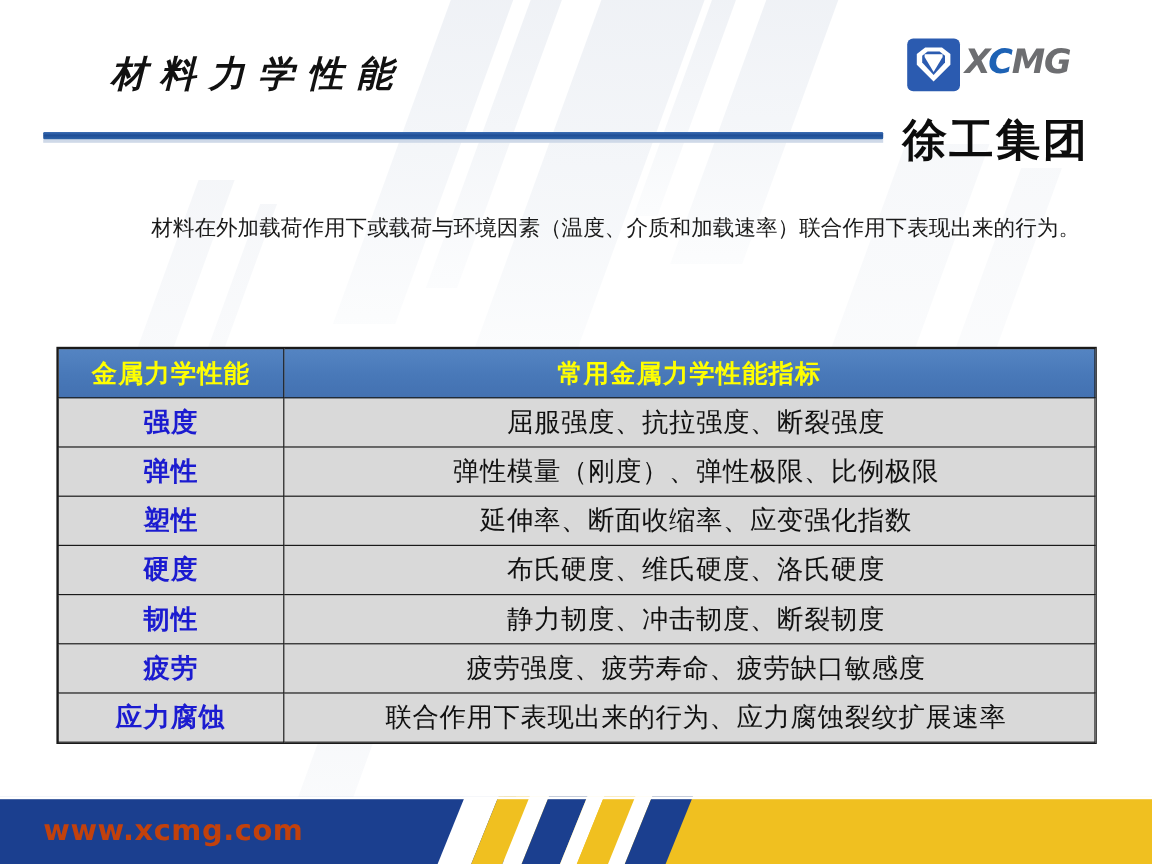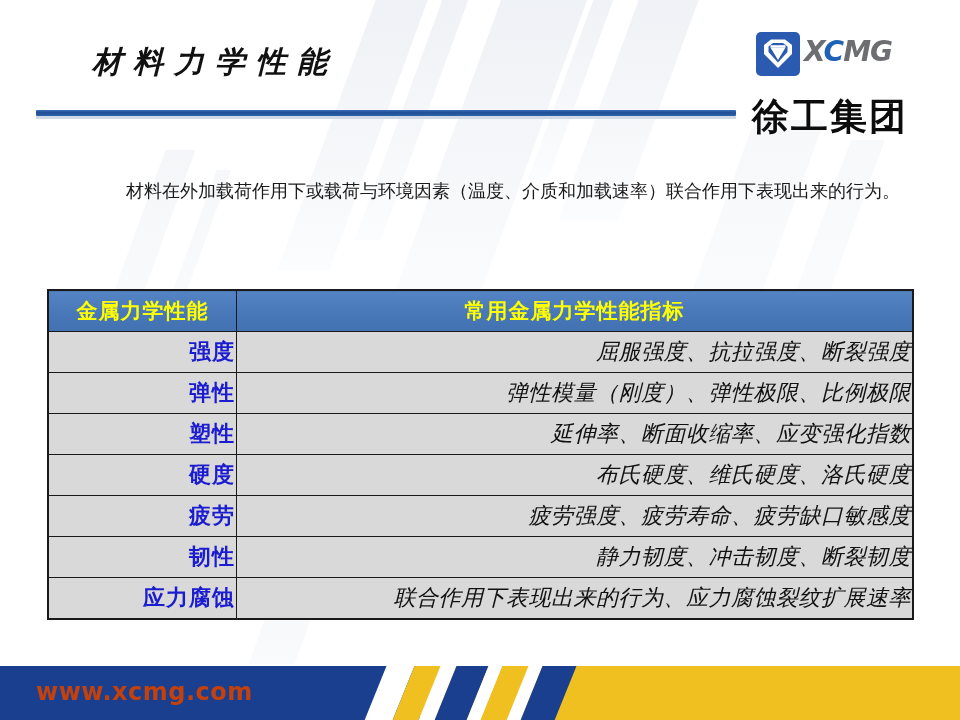--- a/index.html
+++ b/index.html
@@ -141,31 +141,30 @@
   }
   #props-table td {
     background: #d9d9d9;
     border: 1px solid #1a1a1a;
     height: 38px;
     font-size: 22px;
     font-family: "DejaVu Serif", "Liberation Serif", serif;
     color: #111111;
   }
   #props-table td.prop {
-    text-align: right;
+    text-align: center;
     color: #1b1bd0;
     font-weight: 700;
     letter-spacing: 1px;
     margin-left: 22px;
   }
   #props-table td.indicators {
-    text-align: right;
+    text-align: center;
     padding-left: 12px;
     letter-spacing: .5px;
-    font-style: italic;
   }
 
   
   #footer {
     position: absolute;
     left: 0; top: 664px;
     width: 960px; height: 56px;
     overflow: hidden;
   }
   #footer-blue {
@@ -261,26 +260,26 @@
       </tr>
       <tr>
         <td class="prop">塑性</td>
         <td class="indicators">延伸率、断面收缩率、应变强化指数</td>
       </tr>
       <tr>
         <td class="prop">硬度</td>
         <td class="indicators">布氏硬度、维氏硬度、洛氏硬度</td>
       </tr>
       <tr>
+        <td class="prop">韧性</td>
+        <td class="indicators">静力韧度、冲击韧度、断裂韧度</td>
+      </tr>
+      <tr>
         <td class="prop">疲劳</td>
         <td class="indicators">疲劳强度、疲劳寿命、疲劳缺口敏感度</td>
-      </tr>
-      <tr>
-        <td class="prop">韧性</td>
-        <td class="indicators">静力韧度、冲击韧度、断裂韧度</td>
       </tr>
       <tr>
         <td class="prop">应力腐蚀</td>
         <td class="indicators">联合作用下表现出来的行为、应力腐蚀裂纹扩展速率</td>
       </tr>
     </tbody>
   </table>
 
   <div id="footer">
     <div id="footer-blue"></div>

